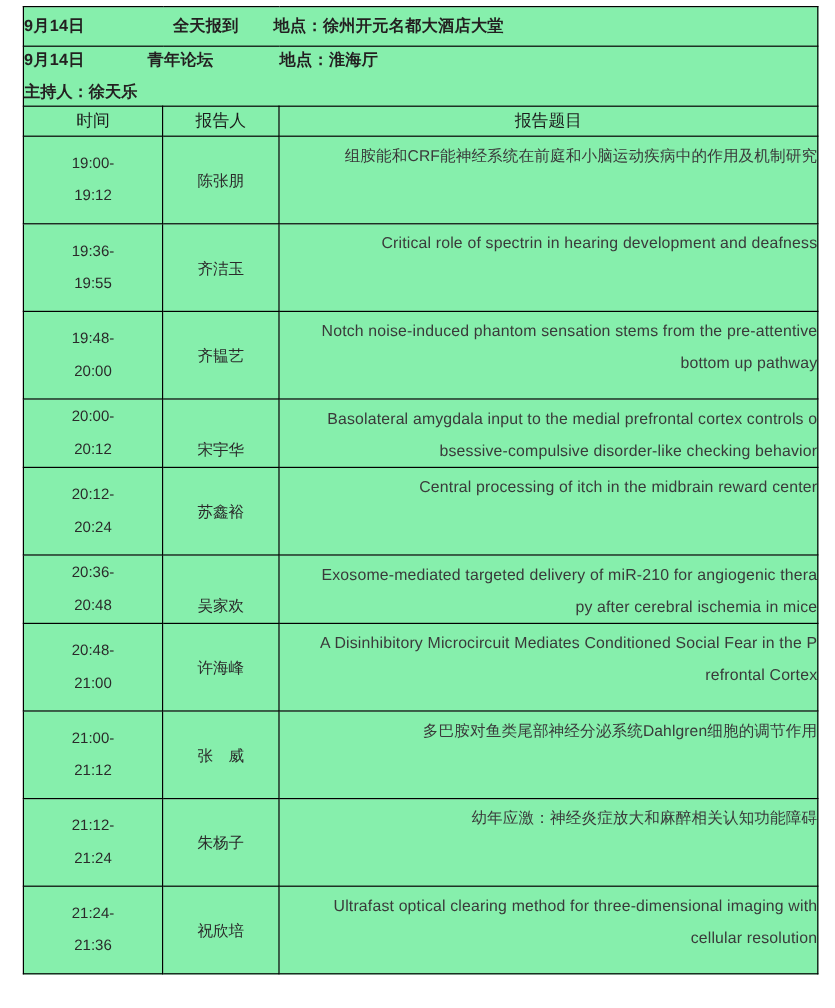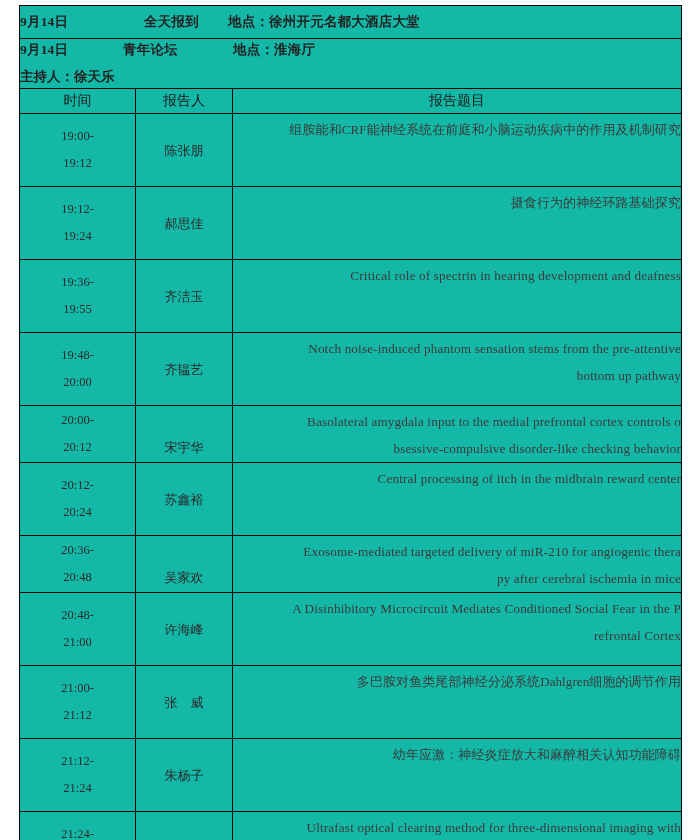--- a/index.html
+++ b/index.html
@@ -30,22 +30,21 @@
     width: 662px;
     border-collapse: collapse;
     table-layout: fixed;
     background: #ffffff;
   }
 
   table.schedule td {
     border: 1px solid #000000;
     padding: 0;
     vertical-align: middle;
-    background: #14b8a6;
-    font-family: Liberation Serif, serif;
+    background: #86efac;
   }
 
   
   .banner-row td {
     height: 33px;
     padding: 0 0 0 12px;
   }
   .banner-line {
     display: flex;
     align-items: center;
@@ -181,36 +180,20 @@
           </td>
           <td class="c-title row-title">
             <div class="title-cell one-line">
               <div class="tline cn">组胺能和CRF能神经系统在前庭和小脑运动疾病中的作用及机制研究</div>
             </div>
           </td>
         </tr>
         <tr>
           <td class="c-time row-time">
             <div class="time-cell">
-              <span>19:12-</span>
-              <span>19:24</span>
-            </div>
-          </td>
-          <td class="c-speaker row-speaker">
-            <div class="speaker-cell top">郝思佳</div>
-          </td>
-          <td class="c-title row-title">
-            <div class="title-cell one-line">
-              <div class="tline cn">摄食行为的神经环路基础探究</div>
-            </div>
-          </td>
-        </tr>
-        <tr>
-          <td class="c-time row-time">
-            <div class="time-cell">
               <span>19:36-</span>
               <span>19:55</span>
             </div>
           </td>
           <td class="c-speaker row-speaker">
             <div class="speaker-cell top">齐洁玉</div>
           </td>
           <td class="c-title row-title">
             <div class="title-cell one-line">
               <div class="tline en">Critical role of spectrin in hearing development and deafness</div>

